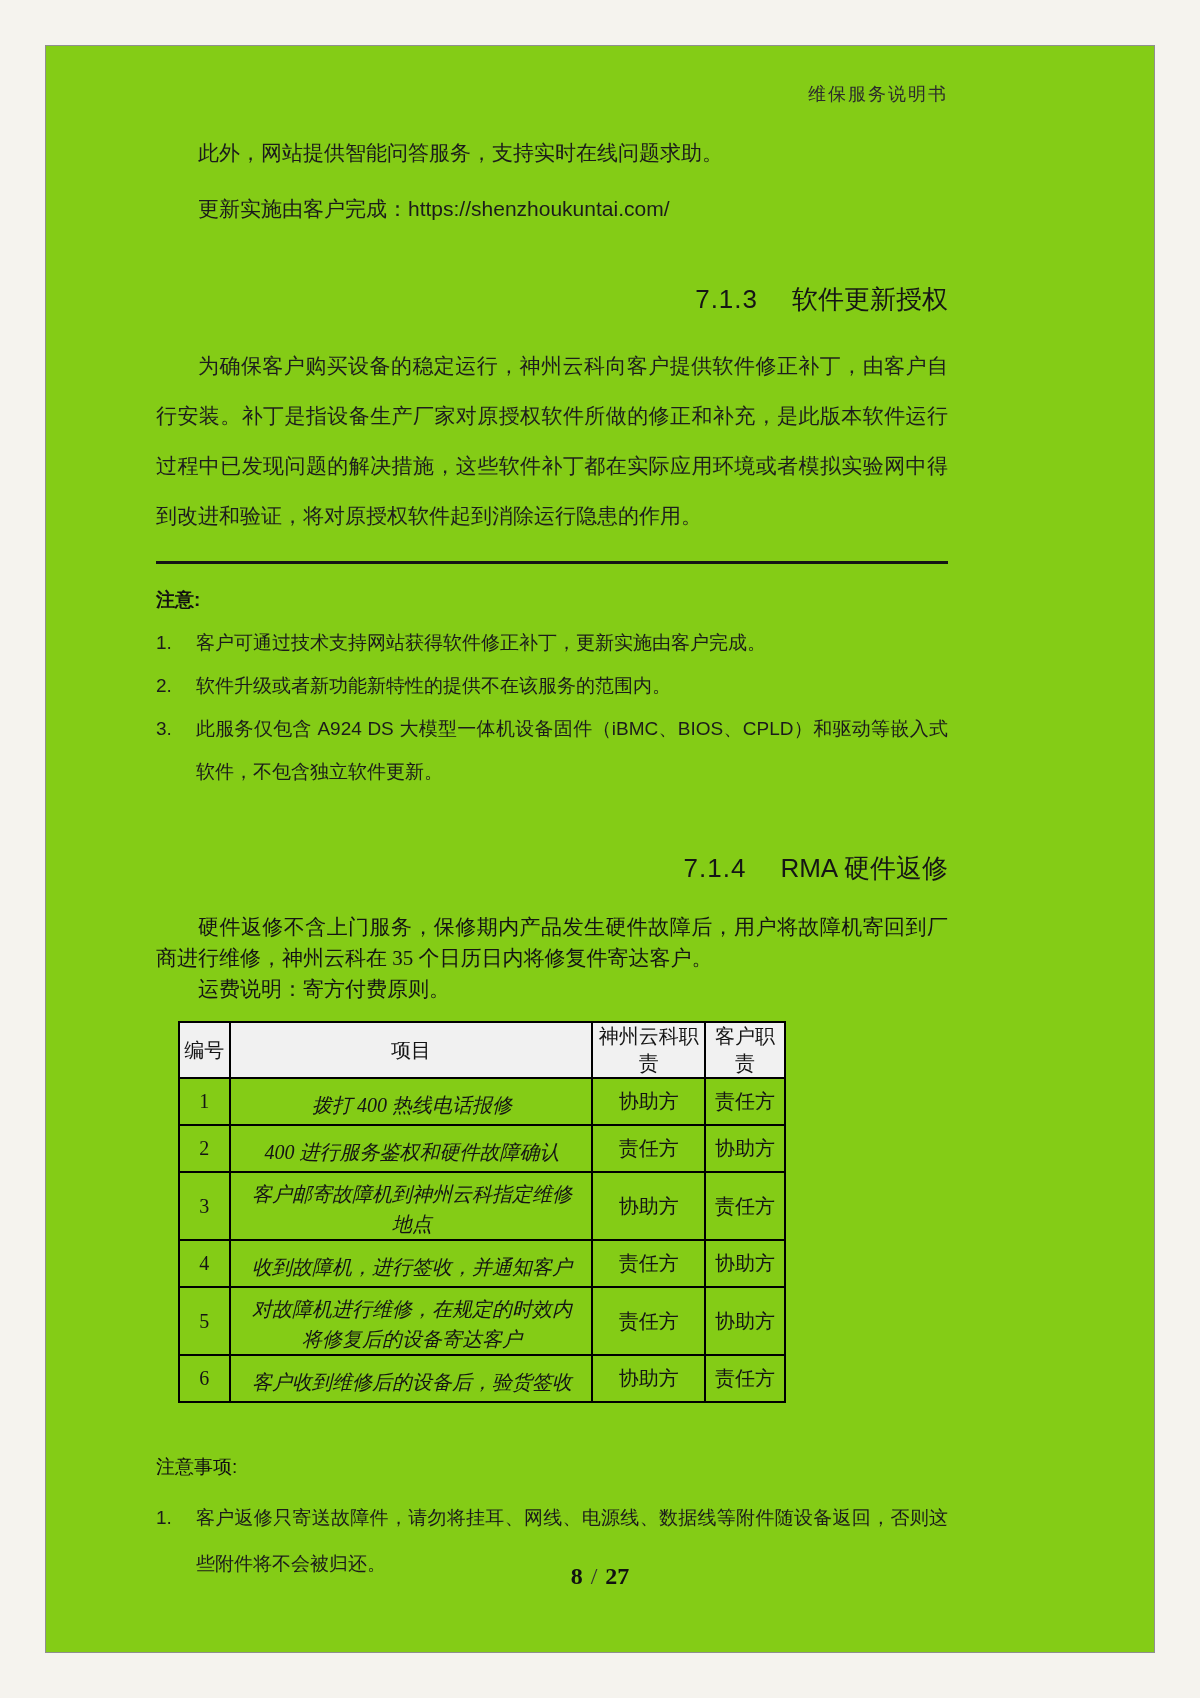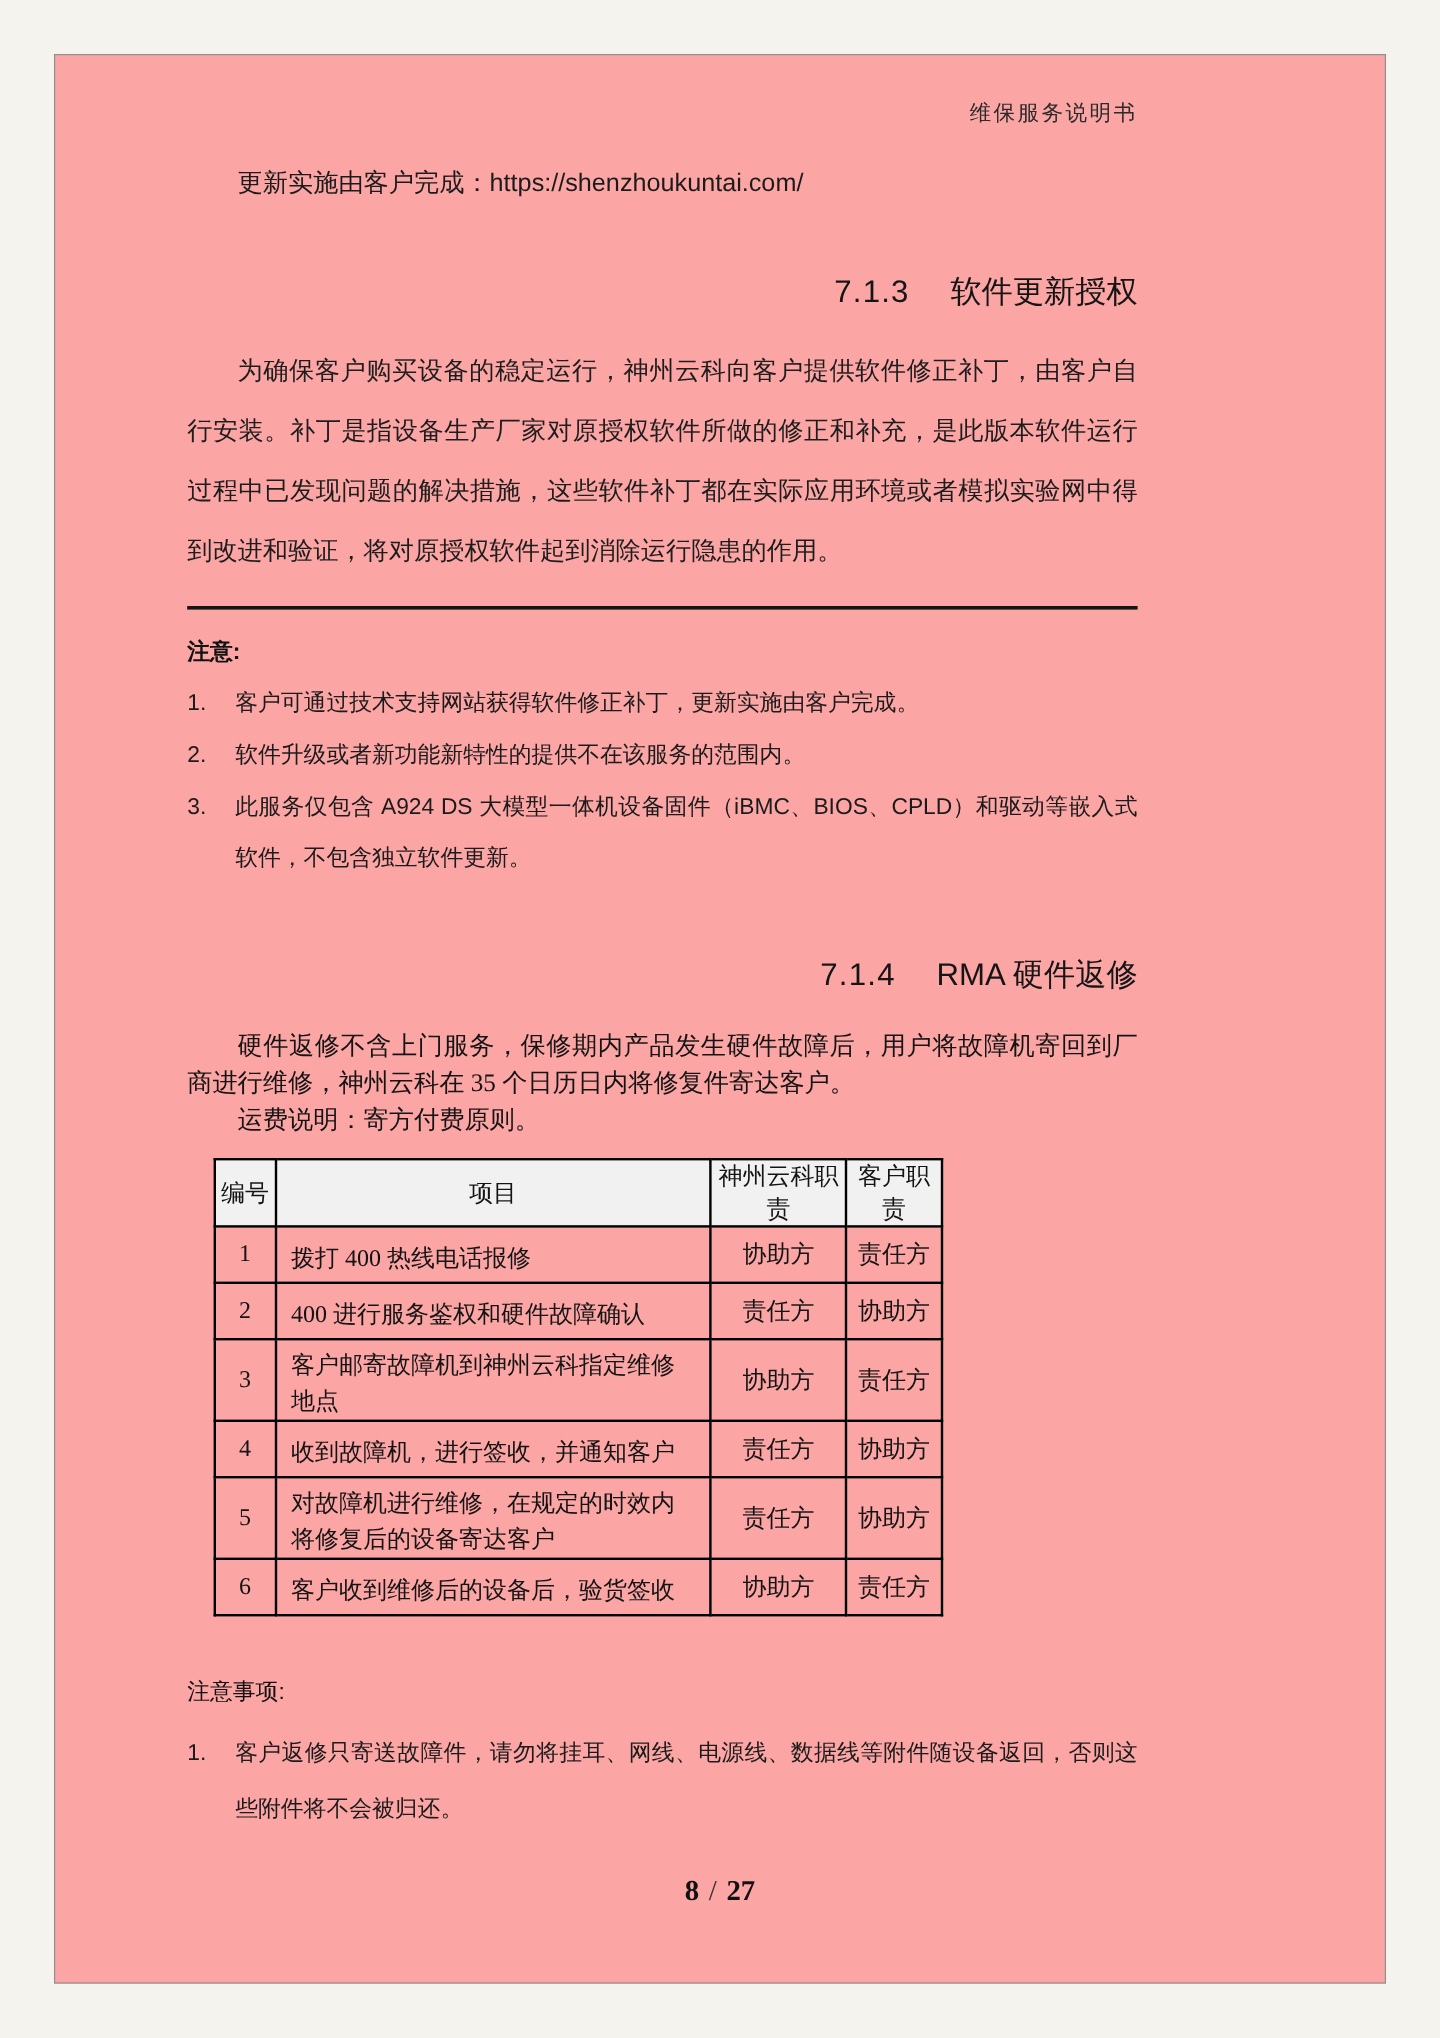--- a/index.html
+++ b/index.html
@@ -6,21 +6,21 @@
   html,body { width:1200px; height:1698px; }
   body {
     background:#f5f3ee;
     font-family:"Liberation Sans","DejaVu Sans",sans-serif;
     color:#1b1b1b;
     position:relative;
   }
   .frame {
     position:absolute; left:45px; top:45px;
     width:1110px; height:1608px;
-    background:#fca5a5;
+    background:#84cc16;
     border:1px solid #8f8f8f;
   }
   .content { padding:36px 206px 0 110px; }
 
   .doc-header {
     text-align:right;
     font-family:"Liberation Serif","DejaVu Serif",serif;
     font-size:18px; color:#2b2b2b; letter-spacing:2px;
     margin-bottom:32px;
   }
@@ -65,21 +65,21 @@
     border-collapse:collapse;
     font-family:"Liberation Serif","DejaVu Serif",serif;
     font-size:20px; color:#141414;
   }
   table.rma th, table.rma td { border:2px solid #000; }
   table.rma th {
     background:var(--table_header_bg,#f1f1f1);
     height:53px; font-weight:500; text-align:center;
   }
   table.rma td { height:47px; text-align:center; }
-  table.rma td.item { text-align:left; padding:6px 10px 0 12px; line-height:30px; }
+  table.rma td.item { text-align:center; padding:6px 10px 0 12px; line-height:30px;font-style:italic; }
   table.rma col.c-no { width:60px; }
   table.rma col.c-item { width:462px; }
   table.rma col.c-vendor { width:143px; }
   table.rma col.c-cust { width:99px; }
 
   .notes2-block { margin-top:44px; font-size:19px; }
   .notes2-label { font-weight:400; line-height:40px; color:#111; }
   .notes2-item { display:flex; margin-top:8px; line-height:46px; }
   .notes2-item .num { width:40px; flex:0 0 40px; }
   .notes2-item .txt { flex:1; text-align:justify; }
@@ -94,20 +94,21 @@
   .footer .sep { font-weight:400; padding:0 8px; color:#333; }
 </style>
 </head>
 <body>
 
 <div class="frame">
   <div class="content">
 
     <div class="doc-header">维保服务说明书</div>
 
+    <p class="intro-p">此外，网站提供智能问答服务，支持实时在线问题求助。</p>
     <p class="intro-p"><span>更新实施由客户完成：</span><span>https://shenzhoukuntai.com/</span></p>
 
     <h2 class="sec-heading"><span class="sec-num">7.1.3</span><span>软件更新授权</span></h2>
 
     <p class="sec-body">为确保客户购买设备的稳定运行，神州云科向客户提供软件修正补丁，由客户自行安装。补丁是指设备生产厂家对原授权软件所做的修正和补充，是此版本软件运行过程中已发现问题的解决措施，这些软件补丁都在实际应用环境或者模拟实验网中得到改进和验证，将对原授权软件起到消除运行隐患的作用。</p>
 
     <div class="notice-rule"></div>
 
     <div class="notice-block">
       <div class="notice-label">注意:</div>

